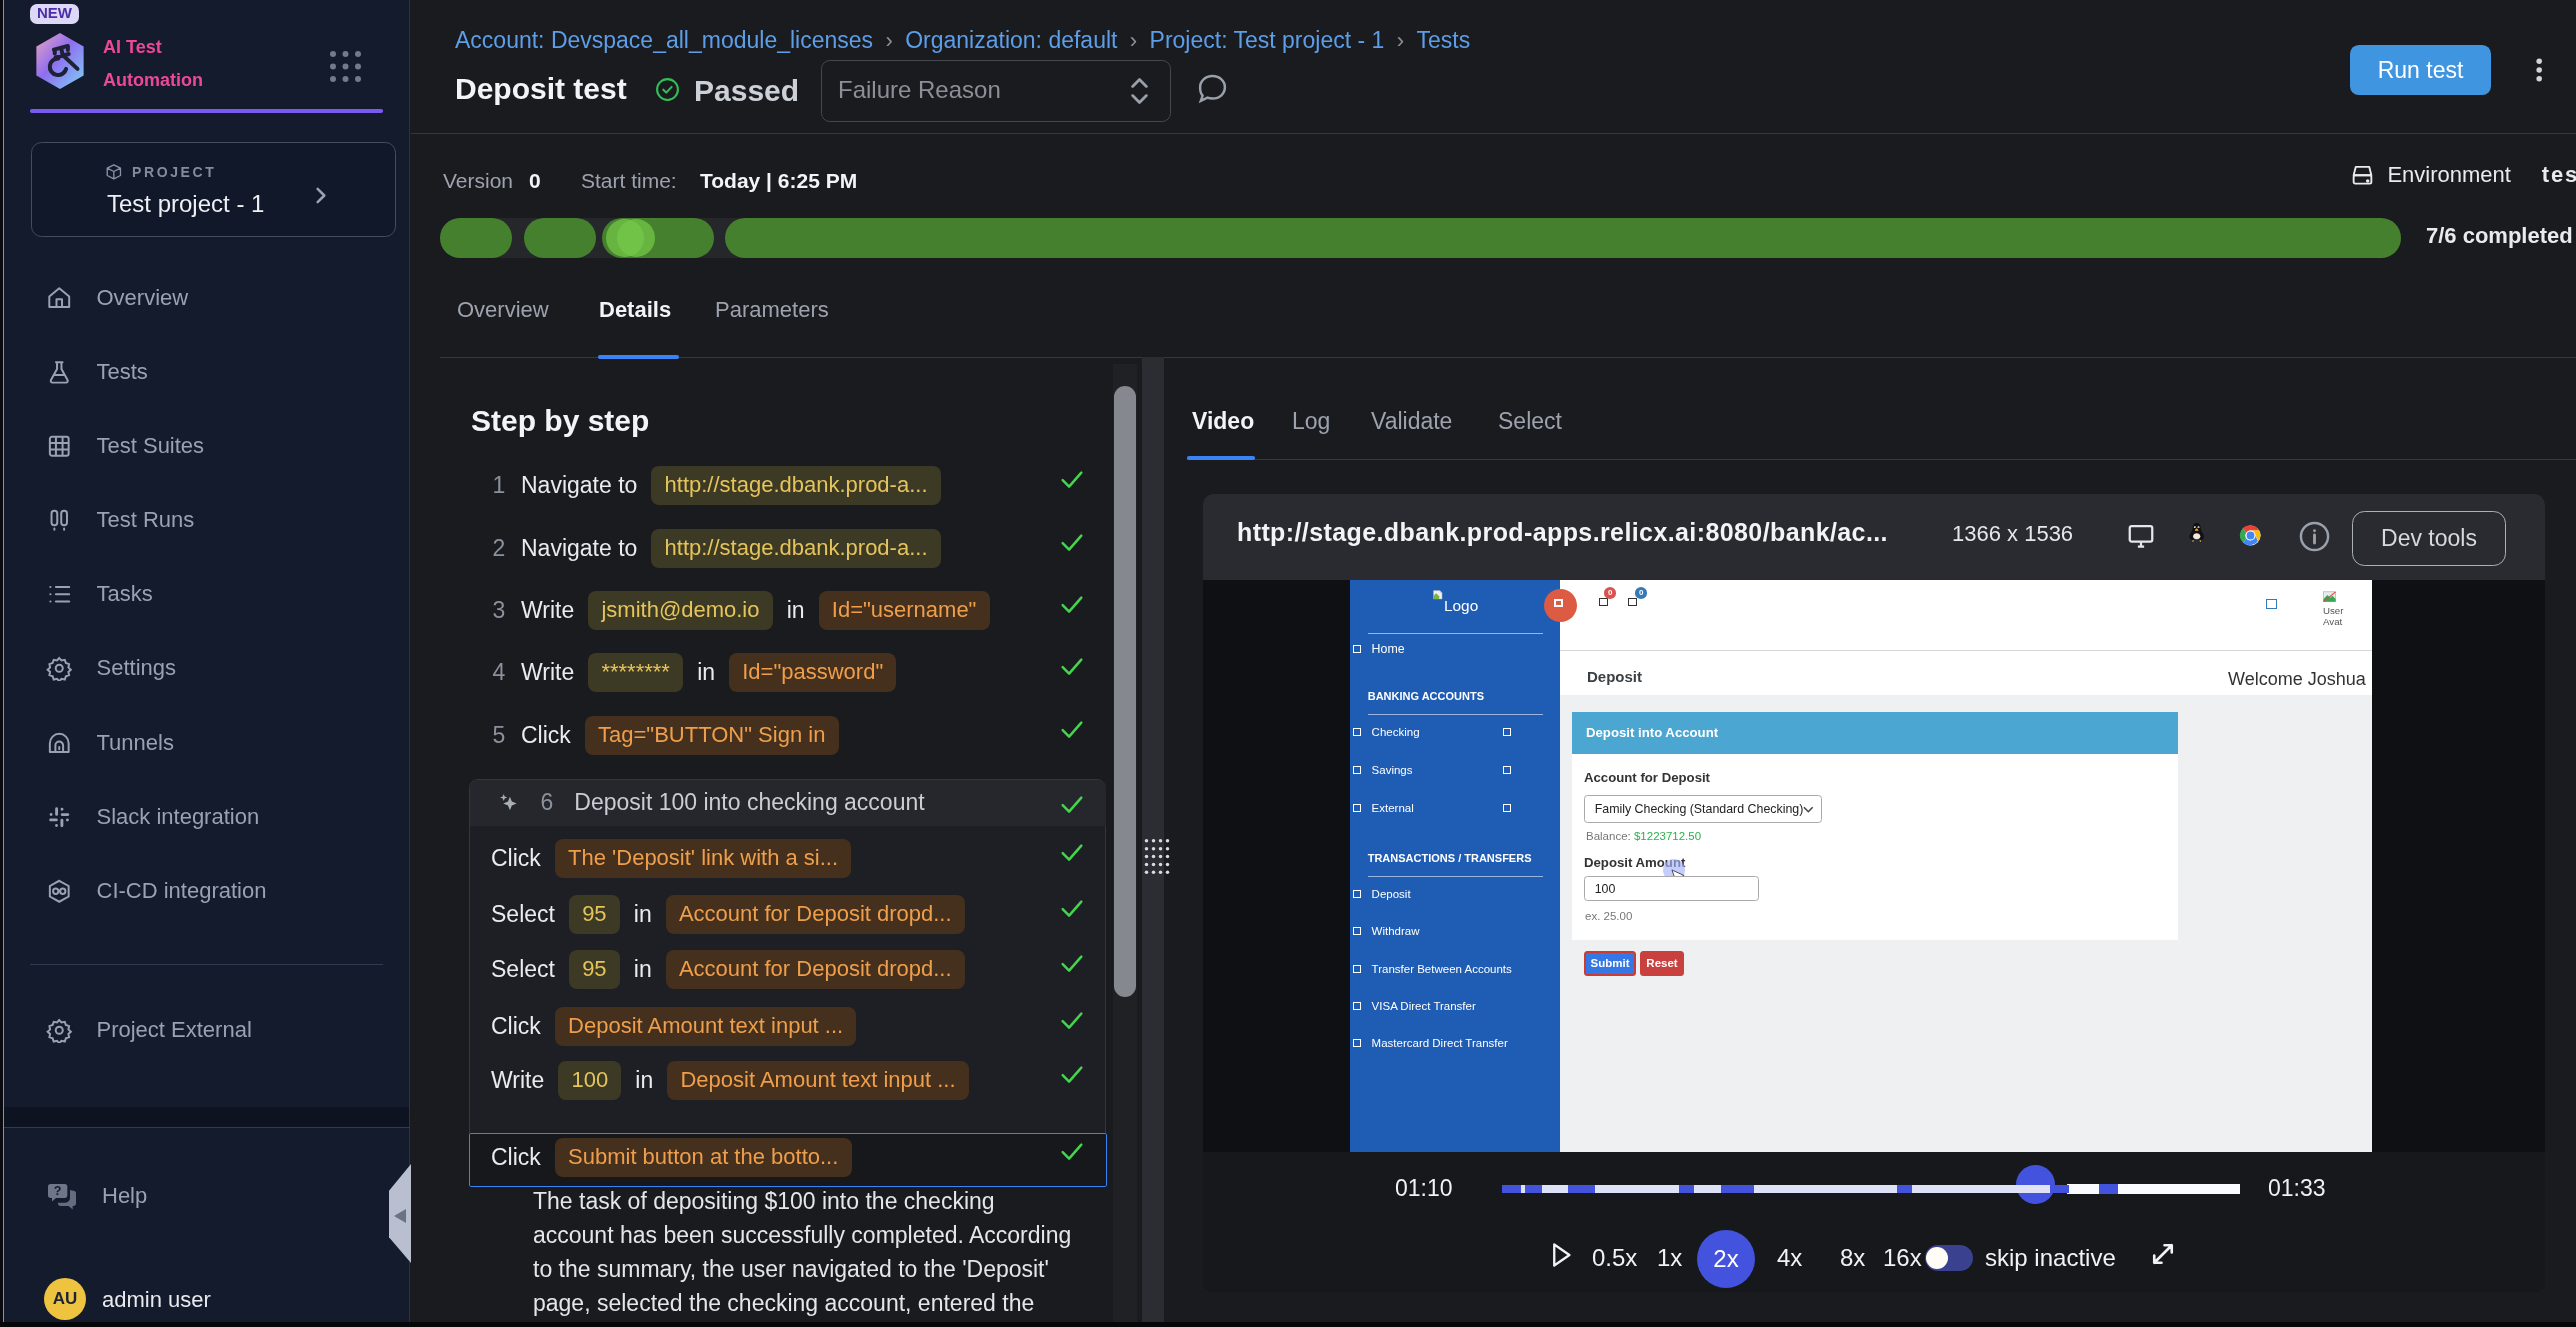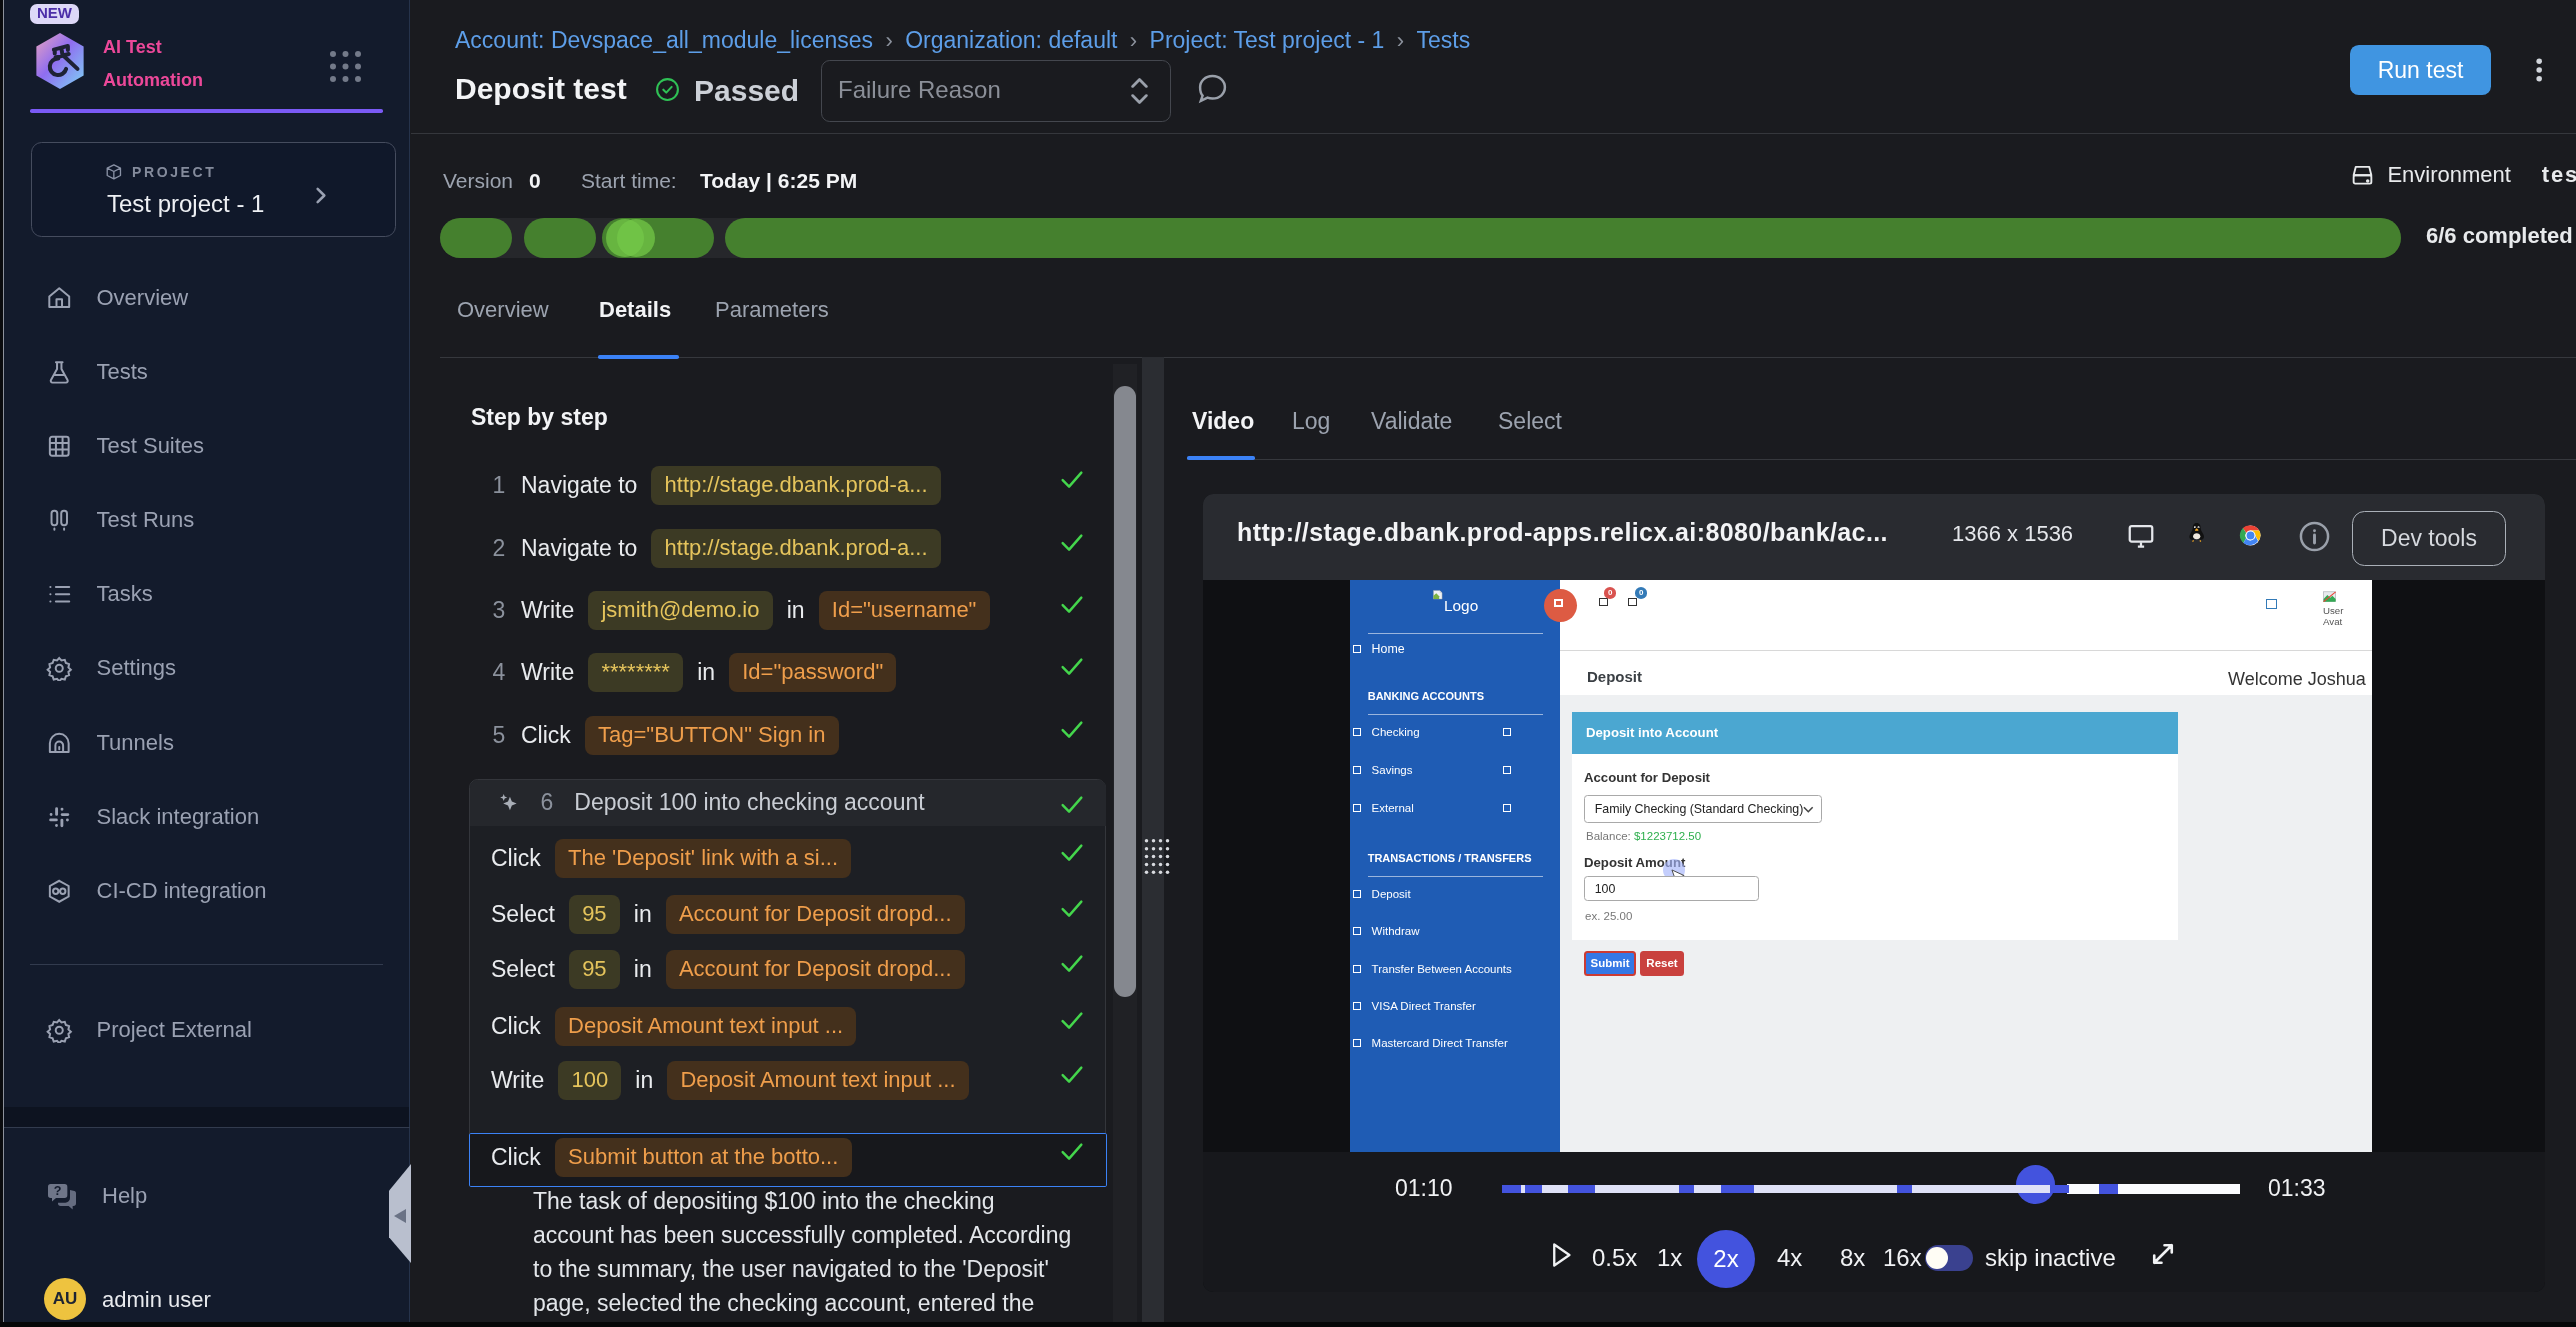--- a/index.html
+++ b/index.html
@@ -59,21 +59,21 @@
 #envrow b { letter-spacing:1.8px; }
 
 
 .mtab { position:absolute; top:297px; font-size:22px; color:#9ca3af; }
 #tabline { left:440px; top:357px; width:2136px; height:0.9px; background:#36383d; }
 #tabline2 { left:1187px; top:459px; width:1389px; height:0.9px; background:#36383d; }
 #details-ul { left:598px; top:355px; width:81px; height:4.4px; background:#3b82f6; border-radius:1.8px; }
 #video-ul { left:1187px; top:456px; width:68px; height:4.4px; background:#3b82f6; border-radius:1.8px; }
 
 
-#stepbystep { left:471px; top:404px; color:#f3f4f6; font-size:23px; font-weight:bold; }
+#stepbystep { left:471px; top:404px; color:#f3f4f6; font-size:30px; font-weight:bold; }
 .srow { position:absolute; left:491px; display:flex; align-items:center; gap:14px; font-size:23px; color:#e9ebee; height:41px; }
 .snum { color:#8b919c; width:16px; text-align:center; }
 .chip { display:inline-block; padding:5.3px 13.2px 7px 13.2px; border-radius:8px; font-size:22px; }
 .chip-y { background:#3c3a24; color:#e5c45c; }
 .chip-o { background:#44301c; color:#ef9e4b; }
 .check { position:absolute; left:1058px; }
 
 #grpbox { left:469px; top:779px; width:637px; height:408px; border:0.9px solid #34363b; border-radius:8.8px; background:#1d1f24; }
 #grphdr { left:470px; top:780px; width:636px; height:46px; background:#25272c; border-radius:8px 8px 0 0; }
 #grphdr-in { position:absolute; left:26.5px; top:8.8px; display:flex; gap:21px; align-items:center; color:#c3c7cd; font-size:23px; }
@@ -294,21 +294,21 @@
     <span>Environment</span>&nbsp;<b>testi</b>
   </div>
 
   <div class="abs" id="ptrack"></div>
   <div class="pseg" style="left:440px;width:72px"></div>
   <div class="pseg" style="left:524px;width:72px"></div>
   <div class="pseg" style="left:602px;width:112px"></div>
   <div class="pdot" style="left:606px"></div>
   <div class="pdot" style="left:617px"></div>
   <div class="pseg" style="left:725px;width:1676px"></div>
-  <div class="abs" id="completed">6/6 completed</div>
+  <div class="abs" id="completed">7/6 completed</div>
 
   <div class="mtab" style="left:457px">Overview</div>
   <div class="mtab" style="left:599px;color:#f3f4f6;font-weight:bold">Details</div>
   <div class="mtab" style="left:715px">Parameters</div>
   <div class="abs" id="tabline"></div>
   <div class="abs" id="details-ul"></div>
 
   <div class="abs" id="stepbystep">Step by step</div>
   <div class="srow" style="top:465px">
       <span class="snum">1</span>

